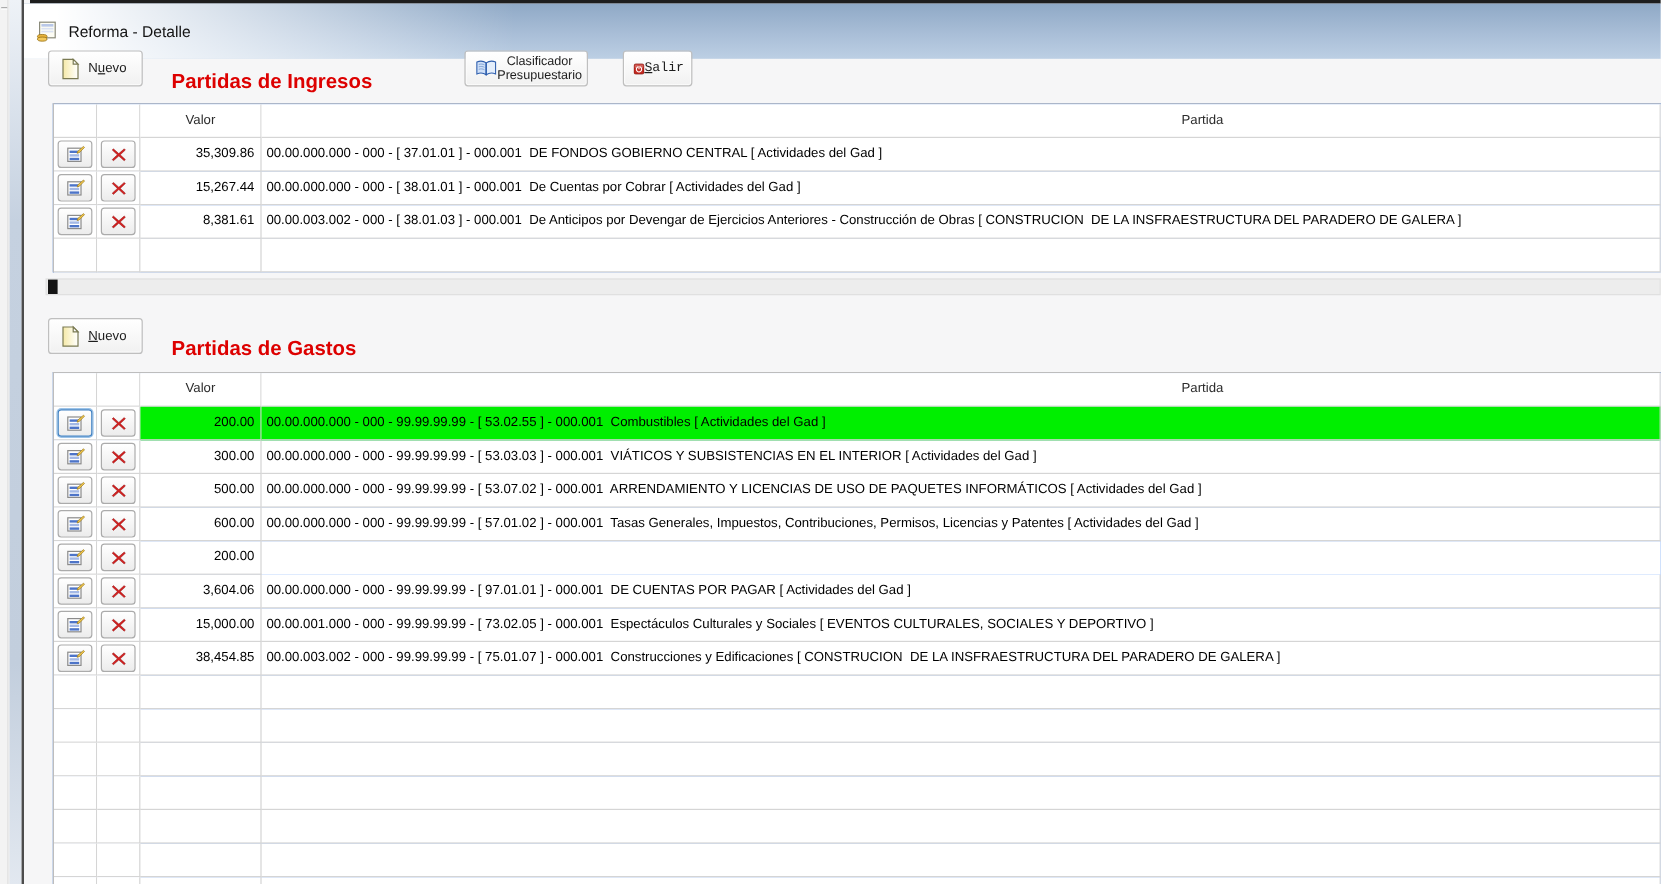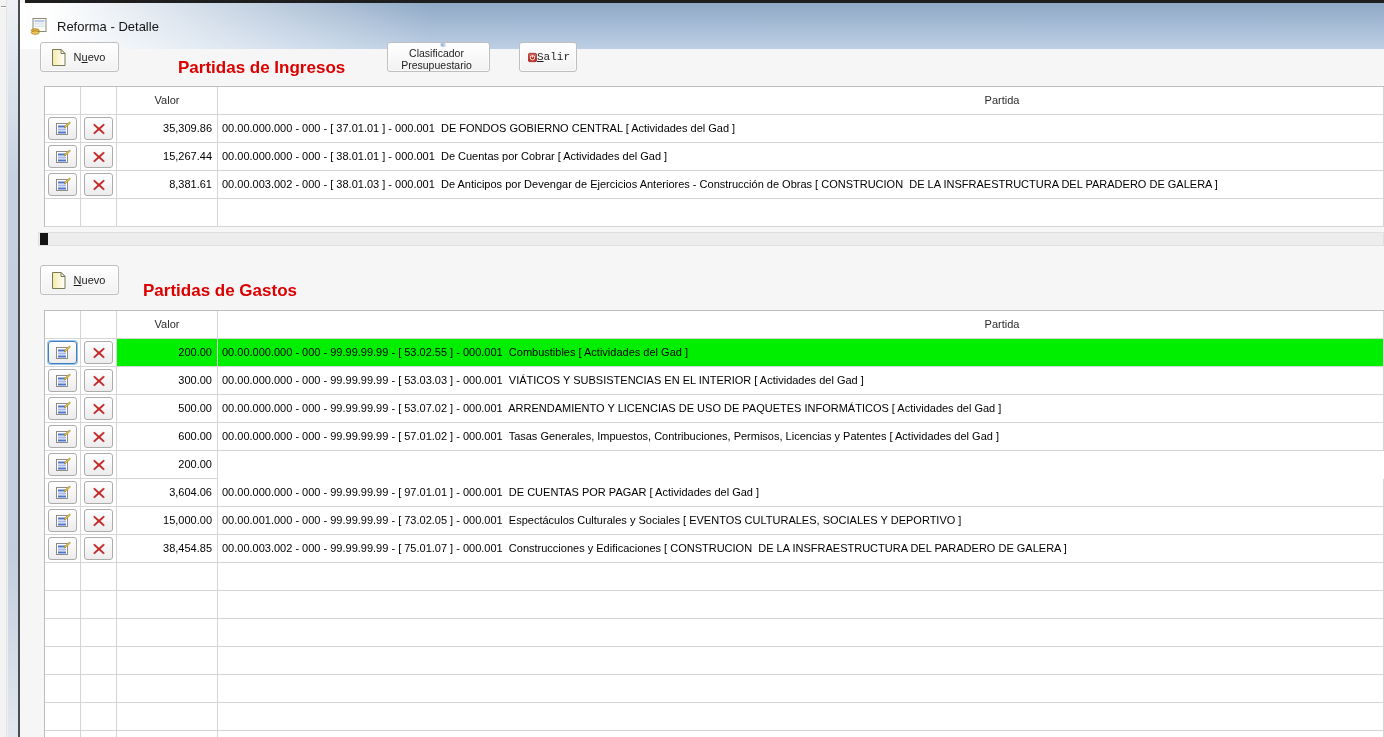--- a/index.html
+++ b/index.html
@@ -25,21 +25,21 @@
   .titlebar .tb-title { margin-left:9px; font-size:13px; color:#141414; }
 
   
   .btn { position:absolute; height:30px; border:1px solid #bfbfbf; border-radius:3px;
          background:linear-gradient(#ffffff,#f1f1f1); display:flex; align-items:center;
          font-size:11px; color:#1d1d1d; cursor:default; box-shadow:0 0 0 1px rgba(255,255,255,0.6) inset; }
   .u { text-decoration:underline; }
   .btn-nuevo { left:40px; width:79px; }
   .btn-nuevo .ico { margin-left:9px; }
   .btn-nuevo .lbl { flex:1; text-align:center; margin-right:6px; }
-  .btn-clasif { left:387px; top:42px; width:103px;flex-direction:column; }
+  .btn-clasif { left:387px; top:42px; width:103px; }
   .btn-clasif .ico { margin-left:8px; }
   .btn-clasif .lbl { flex:1; text-align:center; font-size:10.5px; line-height:12px; margin-right:4px; }
   .btn-salir { left:519px; top:42px; width:58px;font-family:Liberation Mono, monospace; }
   .btn-salir .ico { margin-left:8px; }
   .btn-salir .lbl { flex:1; text-align:center; margin-right:6px; }
 
   .section-title { position:absolute; left:143px; font-size:17px; font-weight:bold; color:#dd0000; }
 
   
   .grid { position:absolute; left:44px; right:0; border-top:1px solid #bdbdbd; border-left:1px solid #bdbdbd; background:#3b82f6; }
@@ -98,21 +98,21 @@
             <stop offset="0.55" stop-color="#fbf6d8"></stop>
             <stop offset="1" stop-color="#ffffff"></stop>
       </linearGradient>
         </defs>
       <path d="M2.5 1.5 h8.5 l4 4 v12 h-12.5 z" fill="url(#pg)" stroke="#7a7a52"></path>
       <path d="M11 1.5 l4 4 h-4 z" fill="#ffffff" stroke="#7a7a52"></path>
     </svg>
     <span class="lbl"><span>N</span><span class="u">u</span><span>evo</span></span>
   </div>
 
-  <div class="section-title" style="top:58px;margin-left:35px;">Partidas de Ingresos</div>
+  <div class="section-title" style="top:58px;">Partidas de Ingresos</div>
 
   <div class="btn btn-clasif">
     <svg class="ico" width="20" height="16" viewBox="0 0 20 16">
       <path d="M10 3 C7.5 1.2 4 1.2 1.5 2.2 V13 C4 12 7.5 12 10 13.8 Z" fill="#cfe0f8" stroke="#2f5fae" stroke-width="1"></path>
       <path d="M10 3 C12.5 1.2 16 1.2 18.5 2.2 V13 C16 12 12.5 12 10 13.8 Z" fill="#e4eefb" stroke="#2f5fae" stroke-width="1"></path>
       <line x1="10" y1="3" x2="10" y2="13.8" stroke="#2f5fae" stroke-width="1"></line>
       <path d="M3.2 4.4 C5.2 3.8 7 4 8.4 4.8 M3.2 6.6 C5.2 6 7 6.2 8.4 7 M3.2 8.8 C5.2 8.2 7 8.4 8.4 9.2" stroke="#6f94cc" stroke-width="0.7" fill="none"></path>
     </svg>
     <span class="lbl">
       <span>Clasificador</span><br>

